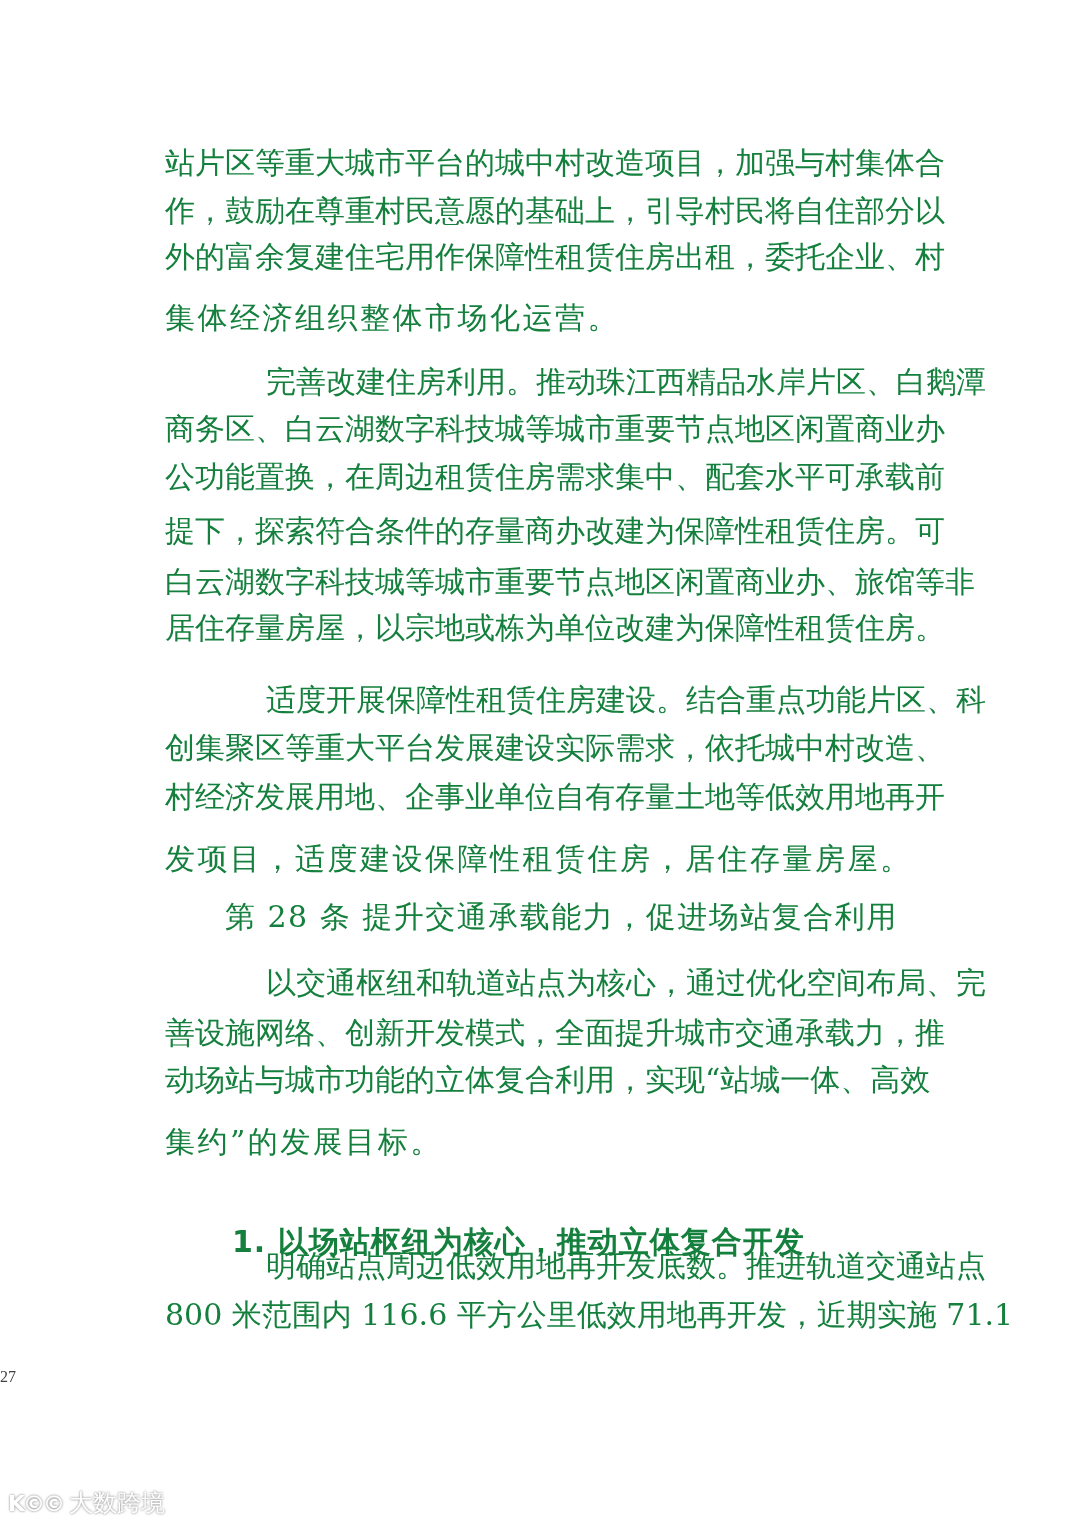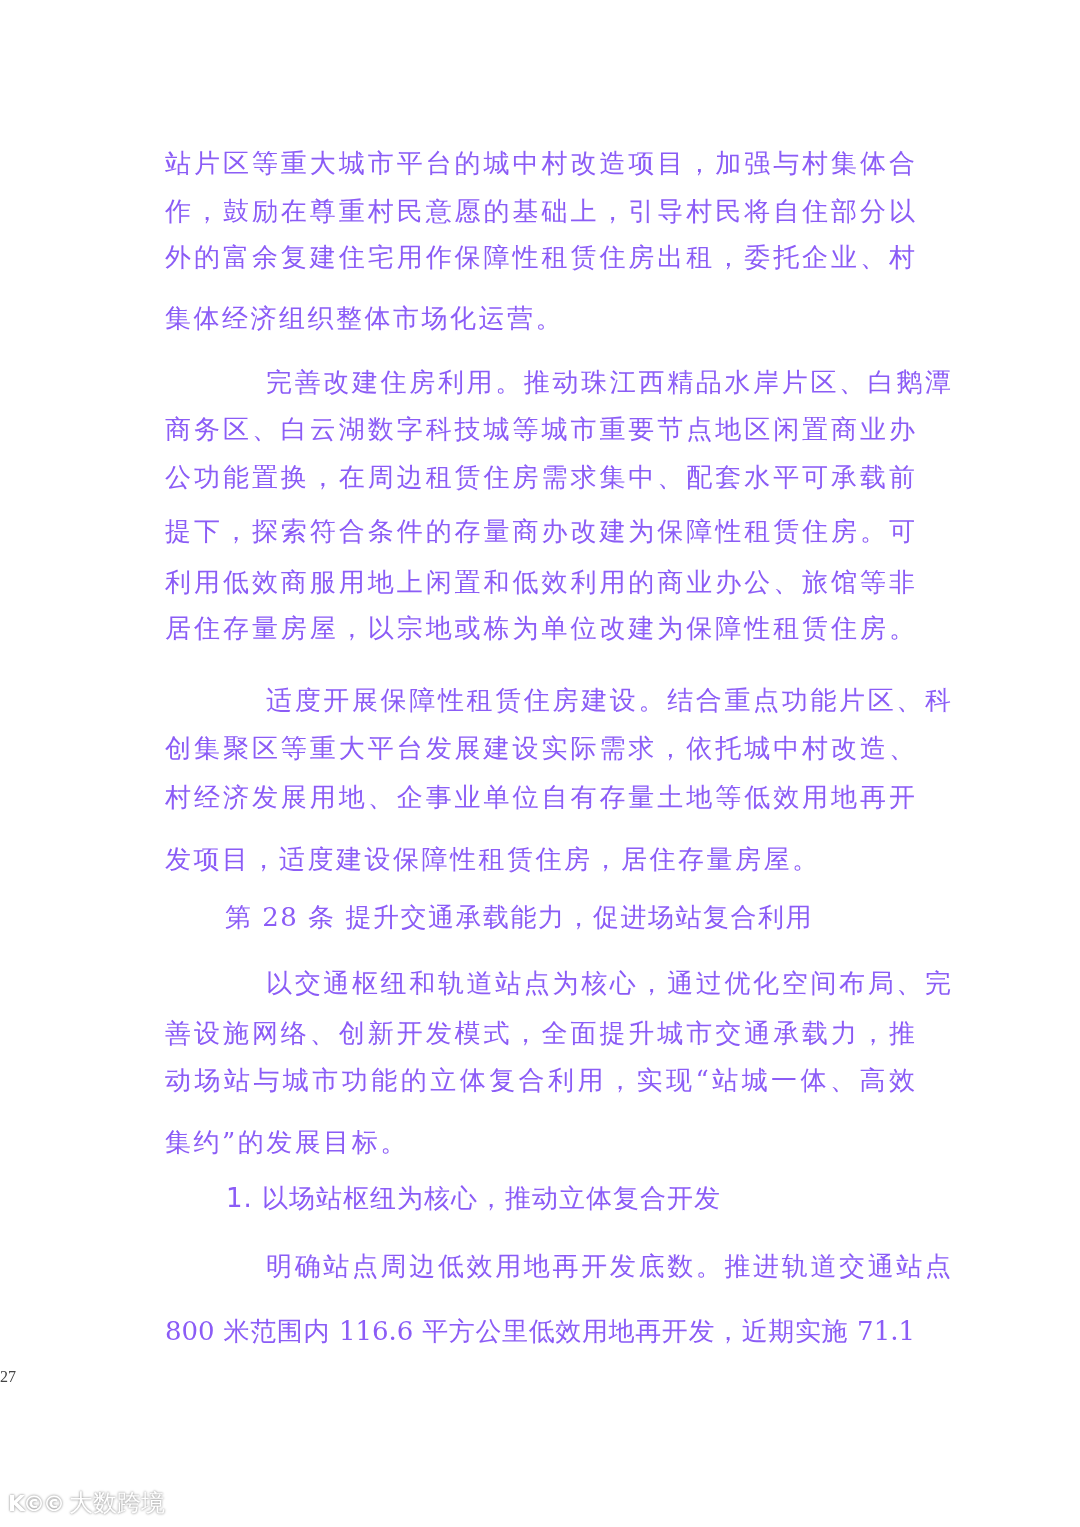--- a/index.html
+++ b/index.html
@@ -21,50 +21,51 @@
     width: 1080px;
     height: 1527px;
     background: #ffffff;
   }
   .line {
     position: absolute;
     left: 165px;
     width: 750px;
     height: 40px;
     line-height: 40px;
-    font-size: 26px;
+    font-size: 30px;
     white-space: nowrap;
     text-align: justify;
     text-align-last: justify;
     letter-spacing: 0;
-    color: #8b5cf6;
+    color: #15803d;
   }
   .line.last {
     text-align-last: left;
     letter-spacing: 2.5px;
     margin-top: 14px;
   }
   .line.indent {
     left: 230px;
     width: 685px;
     margin-left: 36px;
   }
   .line.article {
     left: 225px;
     width: auto;
     text-align-last: left;
     letter-spacing: 1.5px;
   }
   .line.heading {
-    left: 226px;
+    left: 232px;
     width: auto;
-    font-weight: normal;
+    font-weight: bold;
     text-align-last: left;
     letter-spacing: 1px;
     font-family: "DejaVu Sans", "Liberation Sans", sans-serif;
+    margin-top: 44px;
   }
   .page-number {
     position: absolute;
     left: 0;
     width: 1080px;
     top: 1368px;
     text-align: left;
     font-size: 16px;
     color: #444;
     font-family: "Liberation Serif", serif;
@@ -95,39 +96,39 @@
 
   <div class="line" style="top:143px;">站片区等重大城市平台的城中村改造项目，加强与村集体合</div>
   <div class="line" style="top:191px;">作，鼓励在尊重村民意愿的基础上，引导村民将自住部分以</div>
   <div class="line" style="top:237px;">外的富余复建住宅用作保障性租赁住房出租，委托企业、村</div>
   <div class="line last" style="top:284px;">集体经济组织整体市场化运营。</div>
 
   <div class="line indent" style="top:362px;">完善改建住房利用。推动珠江西精品水岸片区、白鹅潭</div>
   <div class="line" style="top:409px;">商务区、白云湖数字科技城等城市重要节点地区闲置商业办</div>
   <div class="line" style="top:511px;">提下，探索符合条件的存量商办改建为保障性租赁住房。可</div>
   <div class="line" style="top:457px;">公功能置换，在周边租赁住房需求集中、配套水平可承载前</div>
-  <div class="line" style="top:562px;">利用低效商服用地上闲置和低效利用的商业办公、旅馆等非</div>
+  <div class="line" style="top:562px;">白云湖数字科技城等城市重要节点地区闲置商业办、旅馆等非</div>
   <div class="line" style="top:608px;">居住存量房屋，以宗地或栋为单位改建为保障性租赁住房。</div>
 
   <div class="line indent" style="top:680px;">适度开展保障性租赁住房建设。结合重点功能片区、科</div>
   <div class="line" style="top:728px;">创集聚区等重大平台发展建设实际需求，依托城中村改造、</div>
   <div class="line" style="top:777px;">村经济发展用地、企事业单位自有存量土地等低效用地再开</div>
   <div class="line last" style="top:825px;">发项目，适度建设保障性租赁住房，居住存量房屋。</div>
 
   <div class="line article" style="top:897px;">第 28 条  提升交通承载能力，促进场站复合利用</div>
 
   <div class="line indent" style="top:963px;">以交通枢纽和轨道站点为核心，通过优化空间布局、完</div>
   <div class="line" style="top:1013px;">善设施网络、创新开发模式，全面提升城市交通承载力，推</div>
   <div class="line" style="top:1060px;">动场站与城市功能的立体复合利用，实现“站城一体、高效</div>
   <div class="line last" style="top:1108px;">集约”的发展目标。</div>
 
   <div class="line heading" style="top:1178px;">1. 以场站枢纽为核心，推动立体复合开发</div>
 
   <div class="line indent" style="top:1246px;">明确站点周边低效用地再开发底数。推进轨道交通站点</div>
-  <div class="line" style="top:1295px;margin-top:16px;">800 米范围内 116.6 平方公里低效用地再开发，近期实施 71.1</div>
+  <div class="line" style="top:1295px;">800 米范围内 116.6 平方公里低效用地再开发，近期实施 71.1</div>
 
   <div class="page-number">27</div>
 
   <div class="watermark">
     <span class="logo">K©©</span>
     <span>大数跨境</span>
   </div>
 </div>
 
 </body></html>

